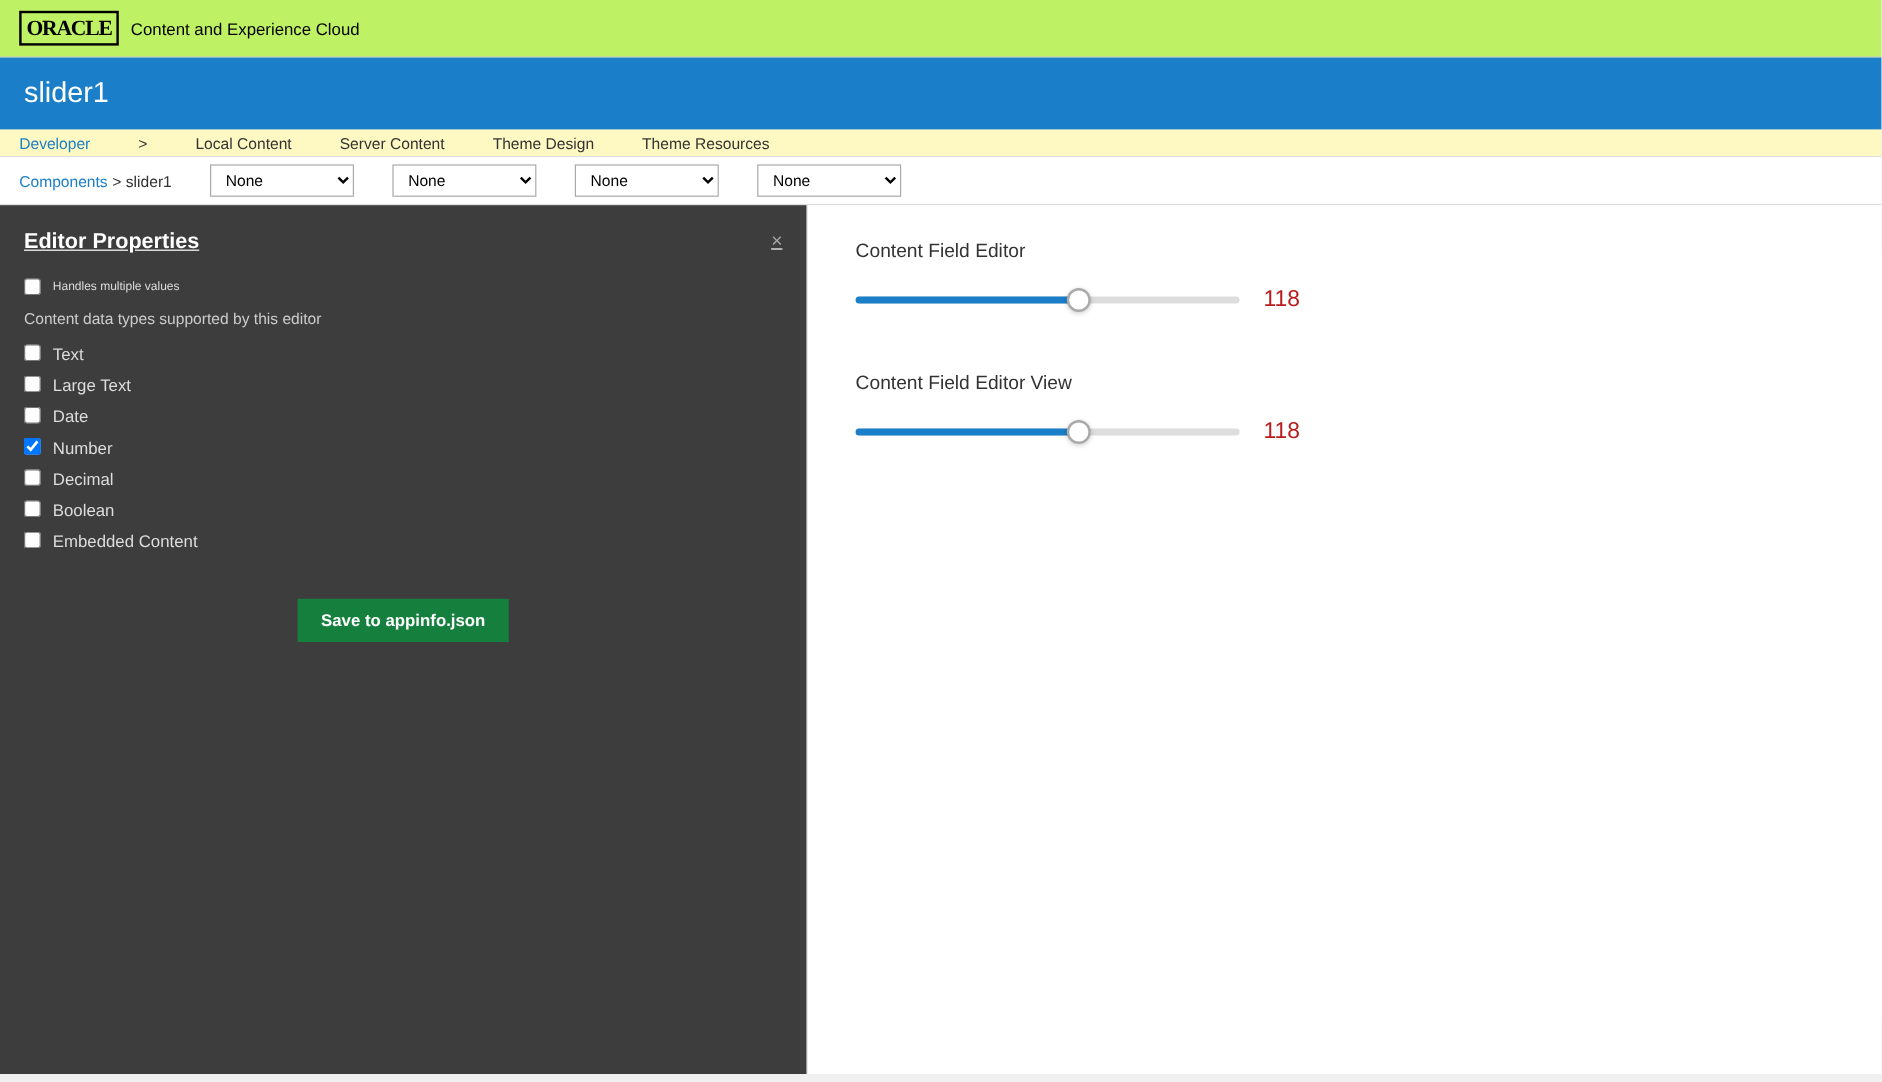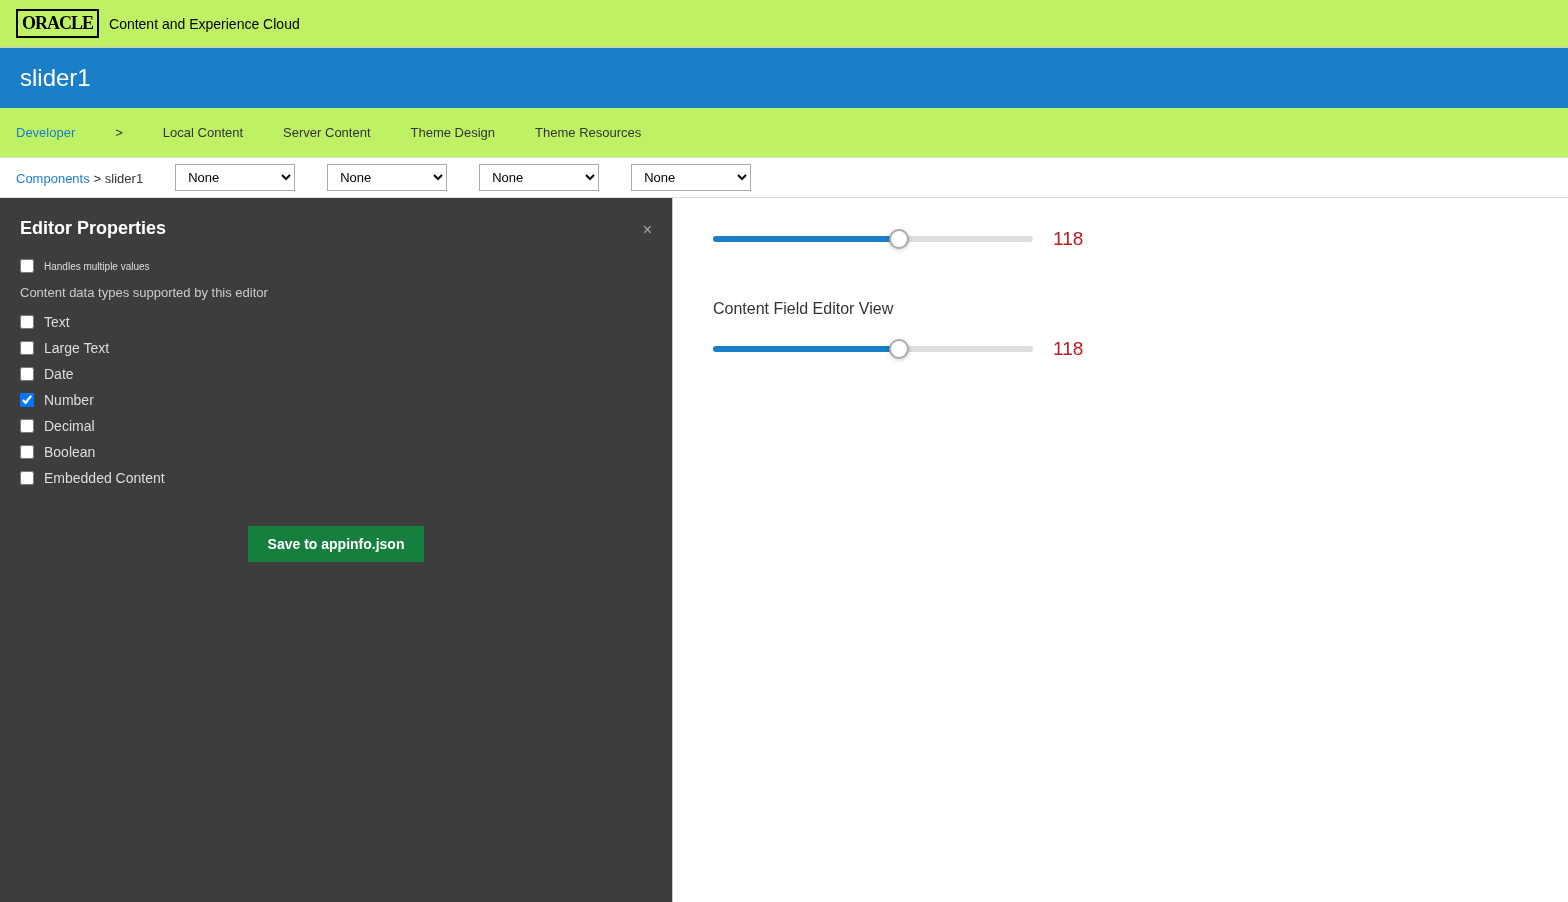--- a/index.html
+++ b/index.html
@@ -29,27 +29,27 @@
     #blue-title-bar {
       background: #1a7ec8;
       padding: 16px 20px;
       color: white;
       font-size: 24px;
       font-weight: 300;
     }
 
     
     #nav-bar {
-      background: #bef264;
+      background: #fef9c3;
       border-bottom: 1px solid #ddd;
       padding: 0 16px;
       display: flex;
       align-items: center;
       gap: 40px;
-      height: 50px;
+      height: 23px;
     }
     .nav-link {
       color: #1a7ec8;
       cursor: pointer;
       font-size: 13px;
     }
     .nav-text {
       color: #333;
       font-size: 13px;
     }
@@ -92,22 +92,23 @@
       width: 672px;
       background: #3d3d3d;
       color: #fff;
       padding: 20px;
       position: relative;
       flex-shrink: 0;
     }
     #editor-panel-header {
       display: flex;
       justify-content: space-between;
-      align-items: flex-end;
+      align-items: center;
       margin-bottom: 20px;
+      text-decoration: underline;
     }
     #editor-panel-title {
       font-size: 18px;
       font-weight: bold;
       color: white;
     }
     #close-icon {
       color: #aaa;
       cursor: pointer;
       font-size: 16px;
@@ -131,21 +132,20 @@
 
     #data-types-label {
       color: #ccc;
       font-size: 13px;
       margin-bottom: 14px;
       margin-top: 4px;
     }
 
     .data-type-row {
       display: flex;
-      align-items: center;
       gap: 10px;
       margin-bottom: 10px;
     }
     .data-type-row input[type="checkbox"] {
       width: 14px;
       height: 14px;
       cursor: pointer;
     }
     .data-type-label {
       color: #ddd;
@@ -315,20 +315,21 @@
     </div>
 
     <button id="save-button">Save to appinfo.json</button>
   </div>
 
   <div id="divider"></div>
 
   <div id="content-area">
 
     <div class="field-editor-section">
+      <div class="field-editor-title">Content Field Editor</div>
       <div class="slider-container">
         <div class="slider-track">
           <div class="slider-fill" id="slider1-fill" style="width: 58%;"></div>
           <div class="slider-thumb" id="slider1-thumb" style="left: 58%;"></div>
         </div>
         <span class="slider-value">118</span>
       </div>
     </div>
 
     <div class="field-editor-section">

